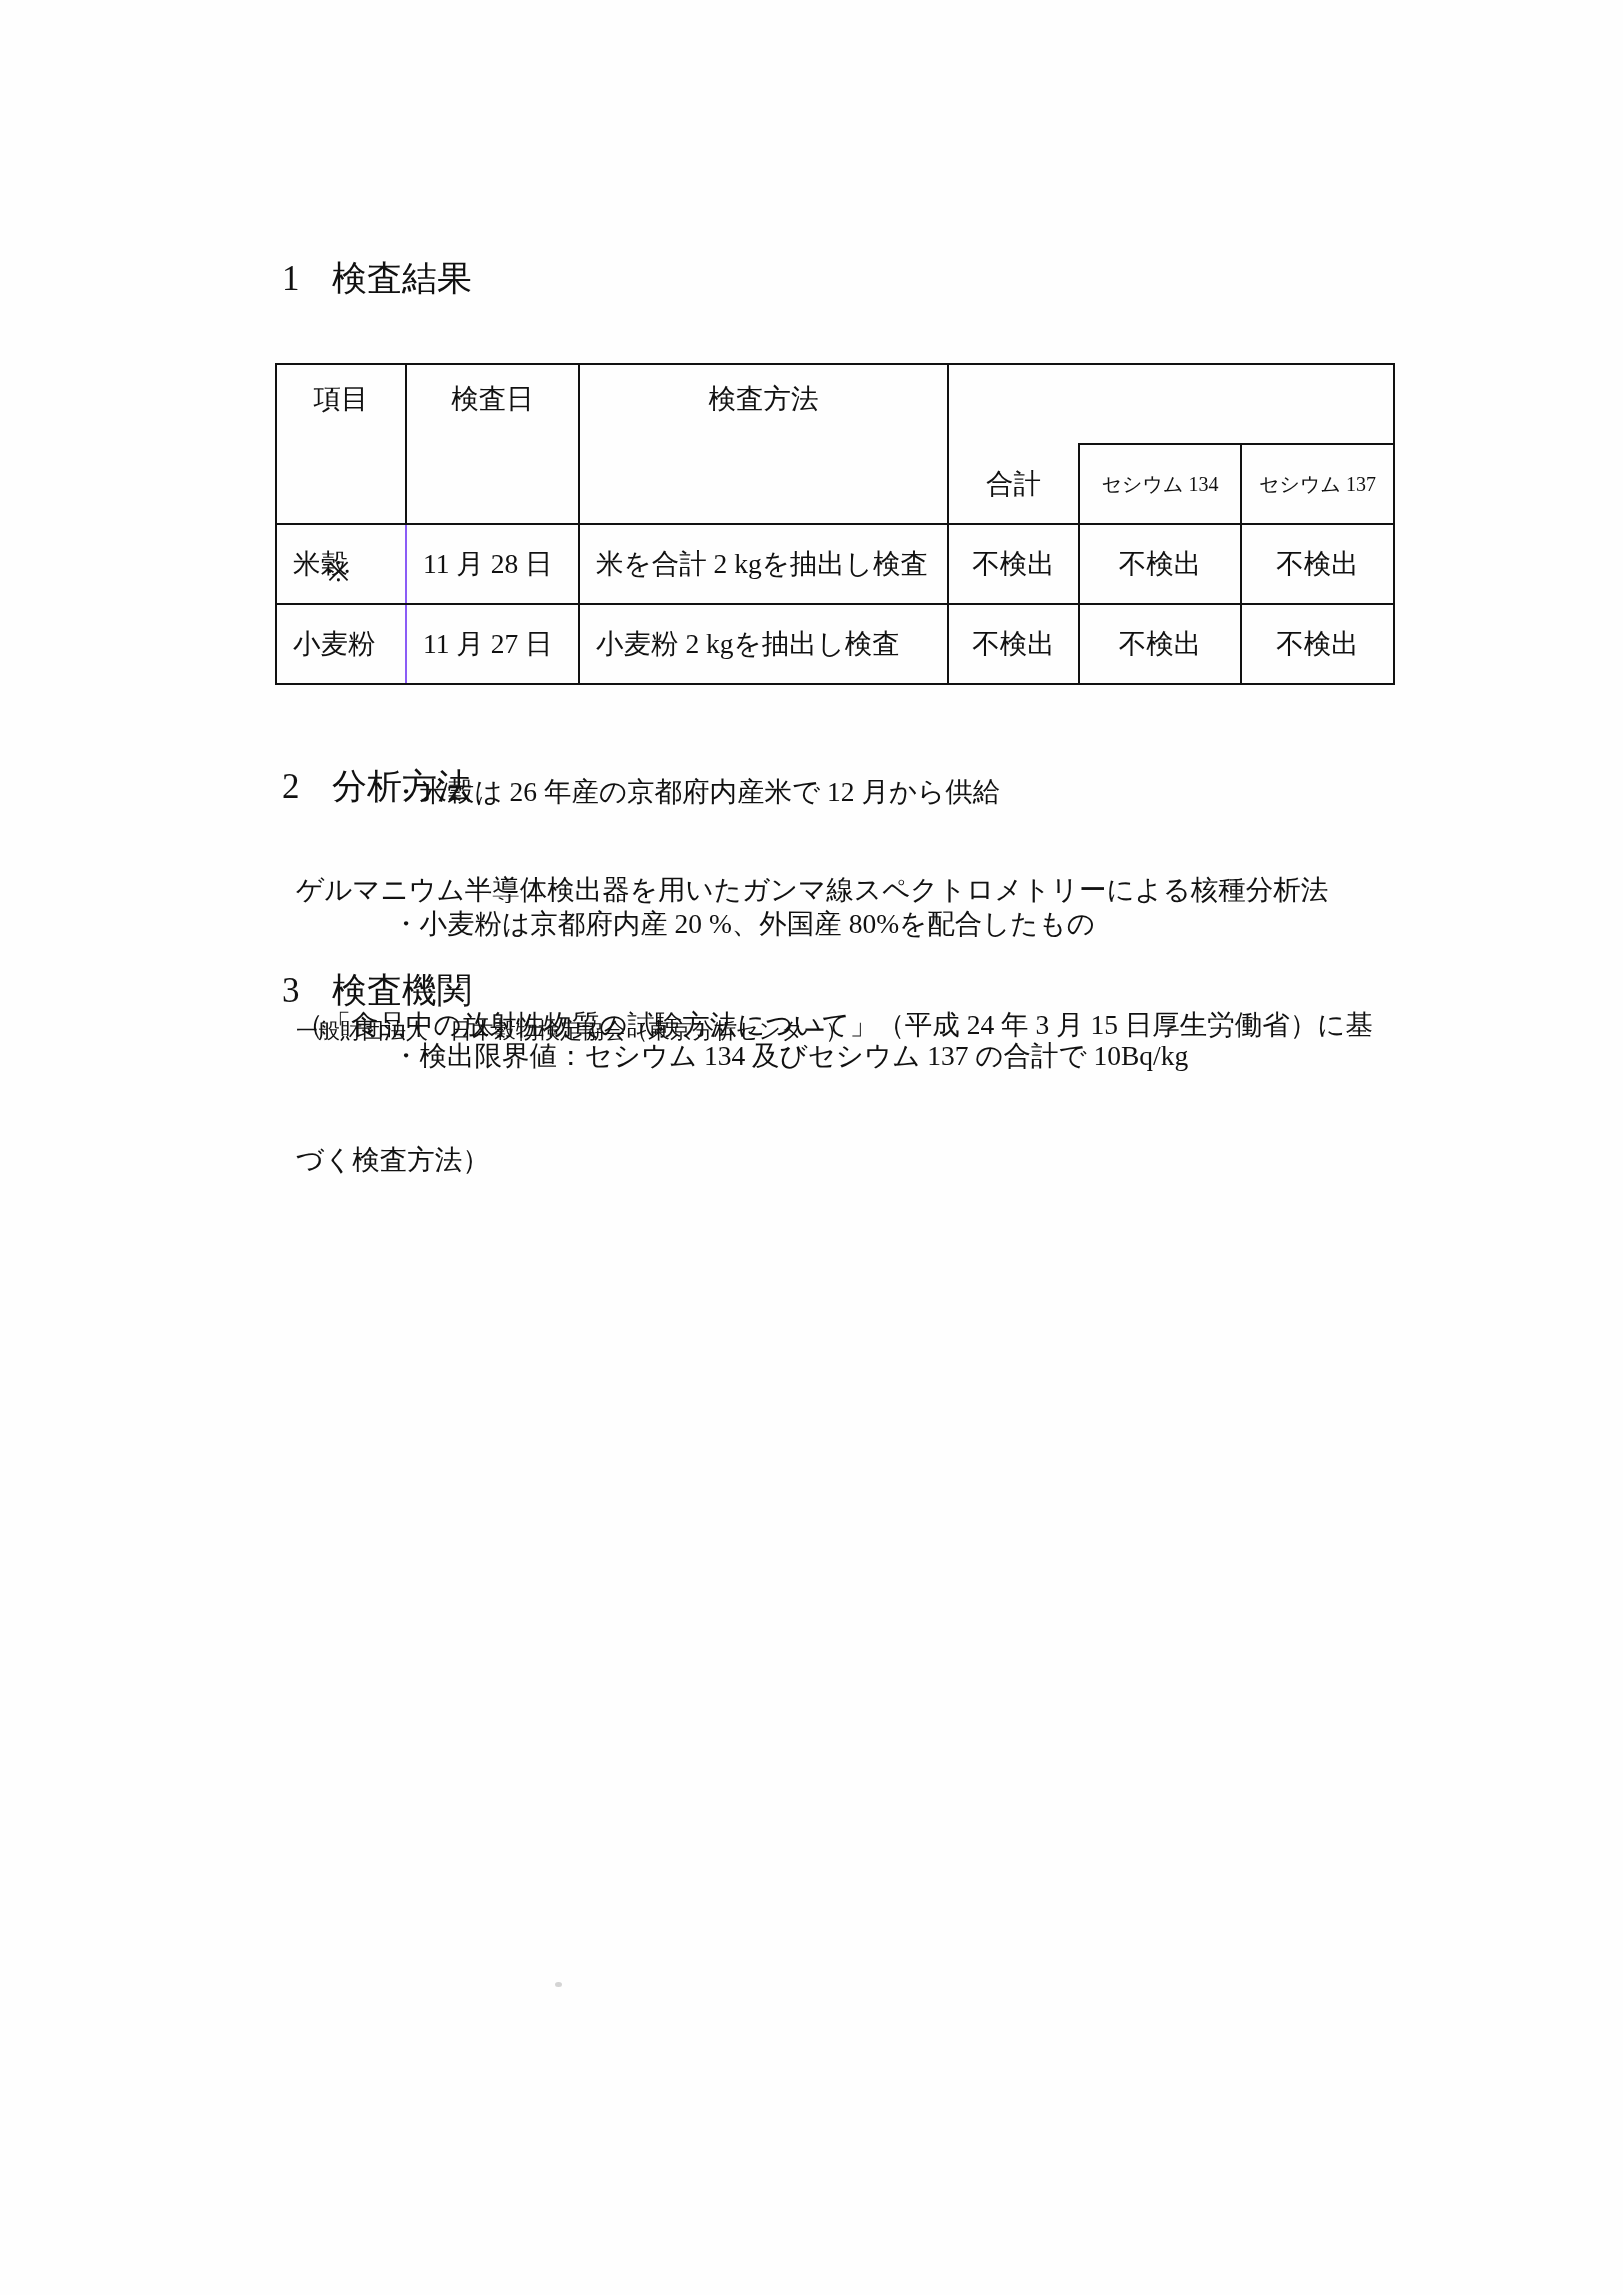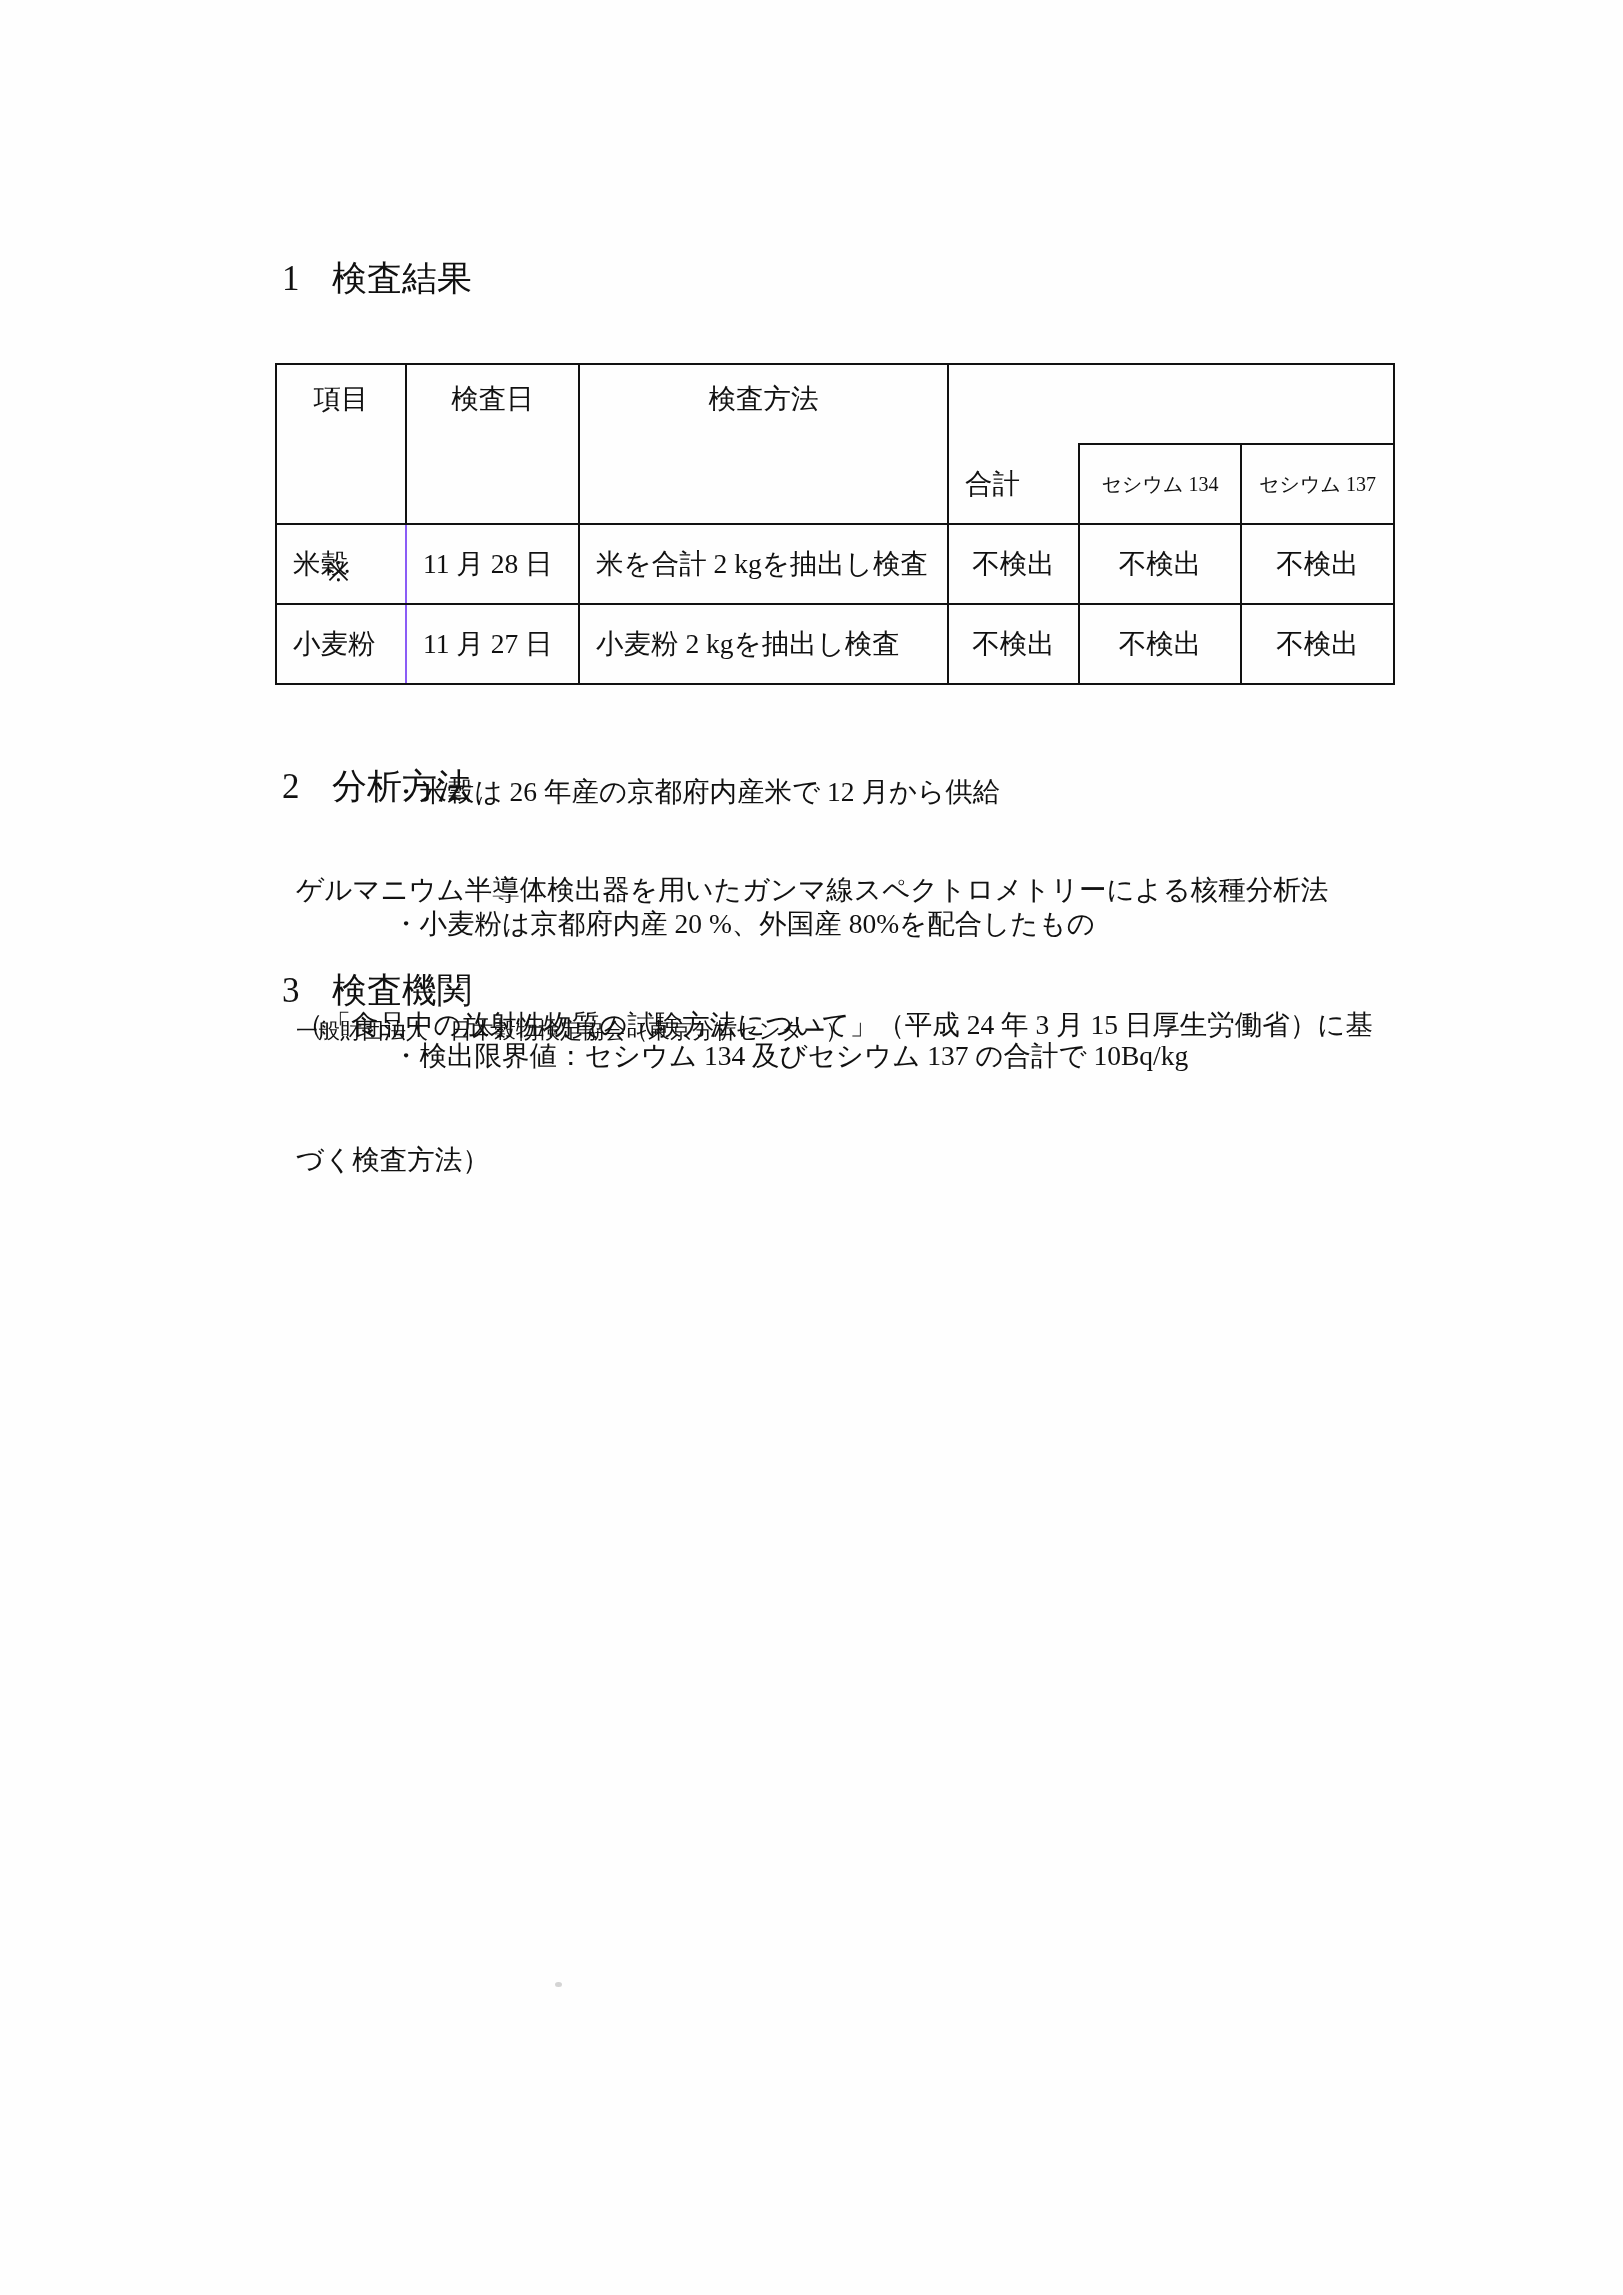--- a/index.html
+++ b/index.html
@@ -43,21 +43,21 @@
   .h-top {
     vertical-align: top;
     padding-top: 9.2px;
     text-align: center;
     border-right: 2px solid #111;
     border-bottom: 2.6px solid #111;
   }
   .h-blank { height: 46px; border: none; }
   .h-total {
     height: 46px;
-    text-align: left;
+    text-align: center;
     border-bottom: 2.6px solid #111;
   }
   .h-cs {
     height: 46px;
     text-align: center;
     font-size: 20px;
     border-top: 2px solid #111;
     border-left: 2px solid #111;
     border-bottom: 2.6px solid #111;
   }

